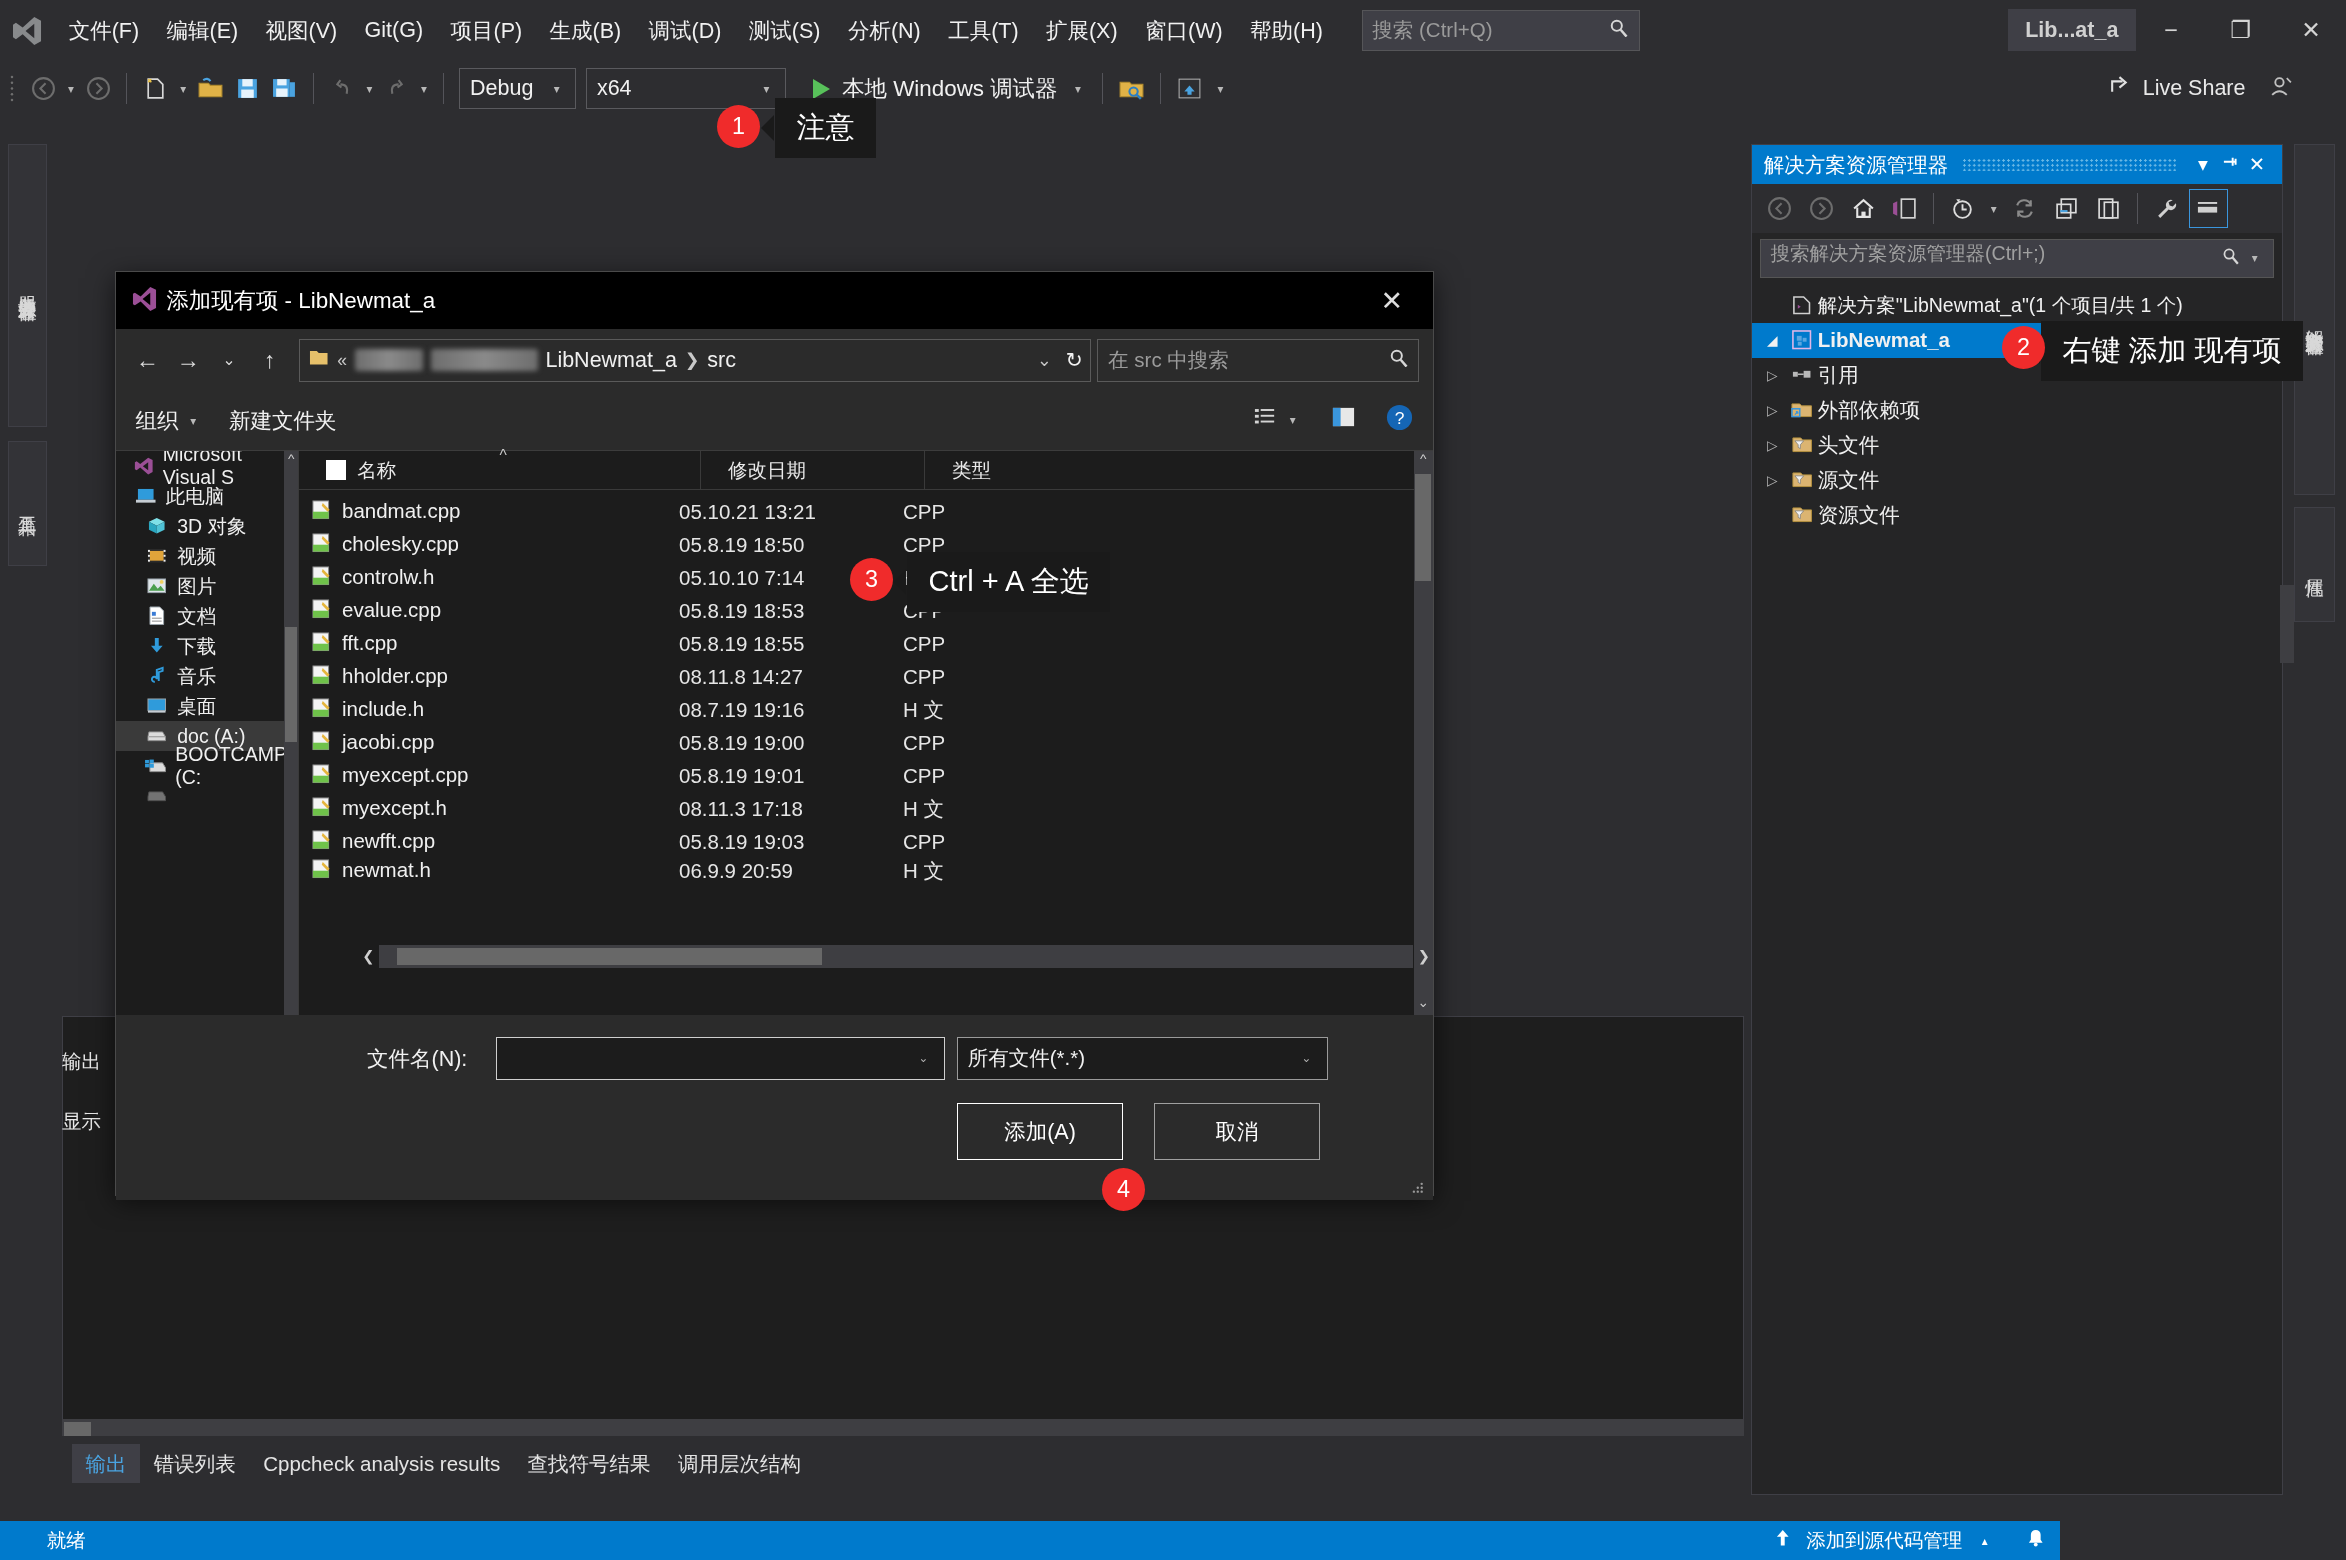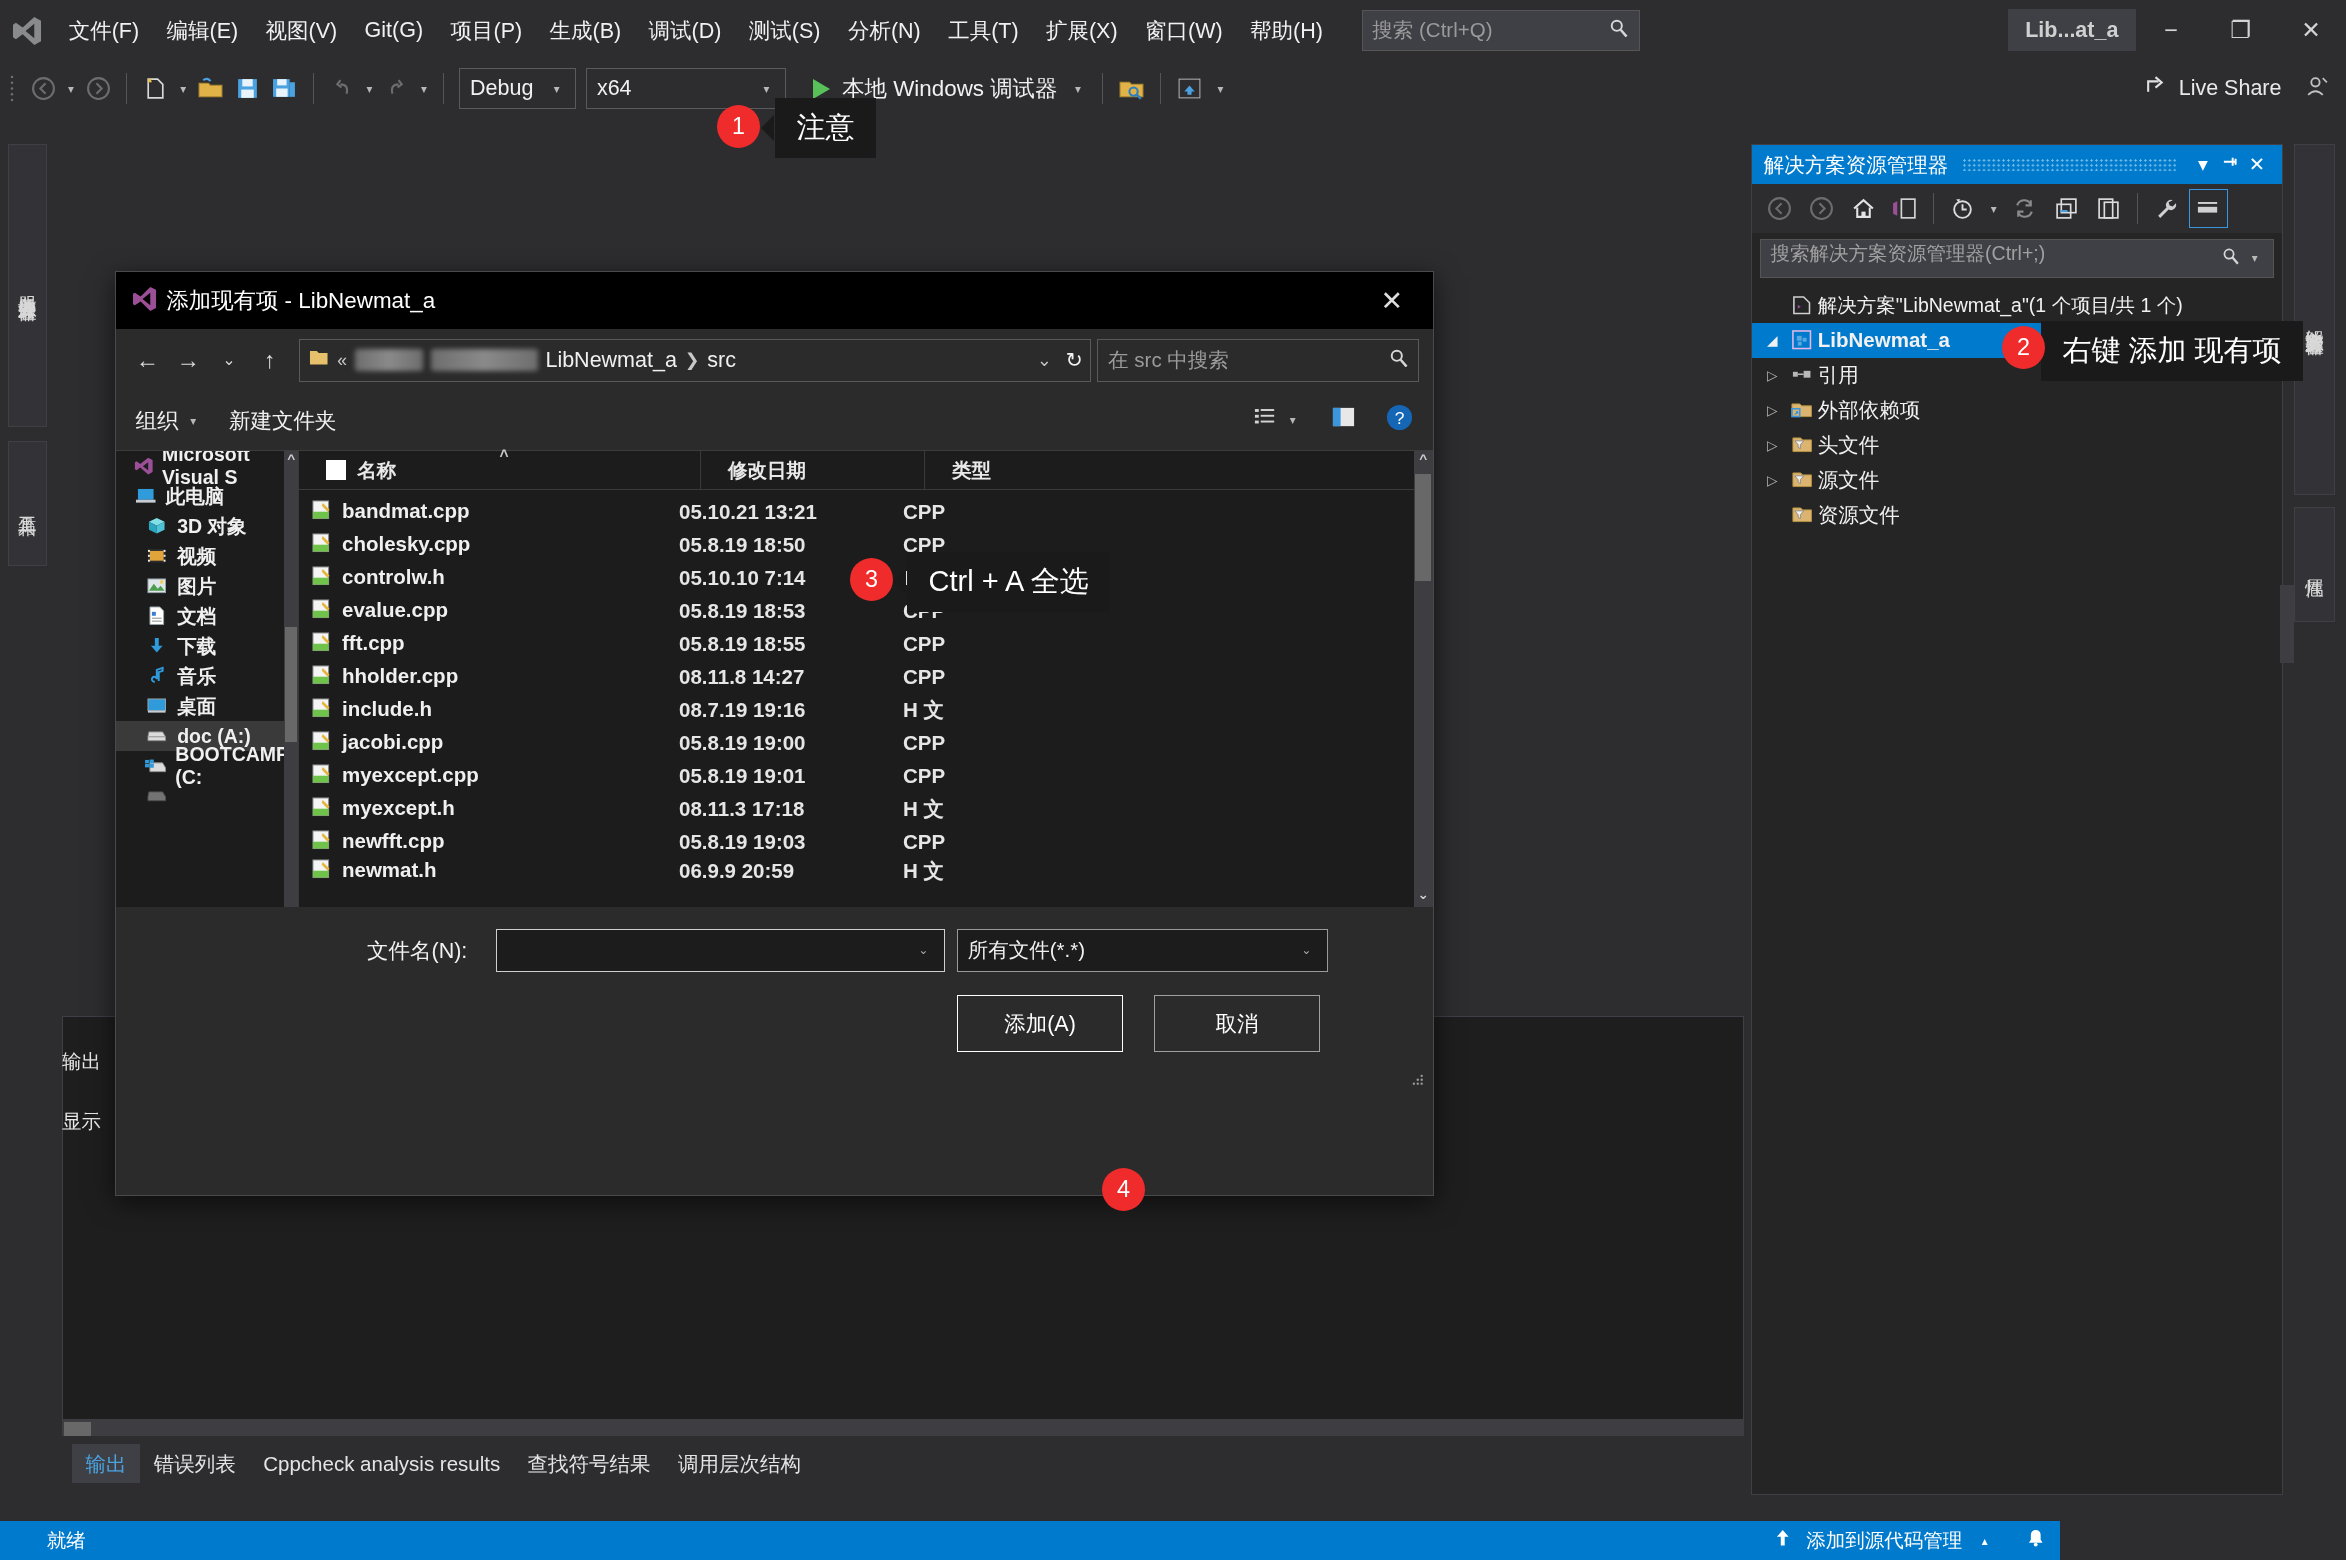--- a/index.html
+++ b/index.html
@@ -92,21 +92,21 @@
   .nav-ic { width:35px; height:39px; display:flex; align-items:center; justify-content:center; color:#dcdcdc; font-size:23.4px; }
   #crumb { flex:1; height:43px; background:#2b2b2b; border:1px solid #5a5a5a; display:flex; align-items:center; padding:0 7.8px; gap:7.8px; margin-left:5.9px;}
   .blur { background:linear-gradient(90deg,#6d6d6d,#8a8a8a,#6d6d6d); filter:blur(2.9px); height:21.5px; border-radius:2.9px;}
   .crumb-txt { color:#f0f0f0; font-size:21.5px; }
   .crumb-sep { color:#c8c8c8; font-size:17.6px; }
   #dlg-search { width:322px; height:43px; border:1px solid #5a5a5a; display:flex; align-items:center;
      padding:0 9.8px; color:#9b9b9b; font-size:20.5px; justify-content:space-between; }
   #dlg-org { height:60px; display:flex; align-items:center; padding:0 19.5px; gap:27px; color:#f1f1f1; font-size:21.5px; border-bottom:1px solid #3c3c3c;}
   #dlg-org .spacer { flex:1; }
 
-  #dlg-body { display:flex; height:456px;font-weight:bold; }
+  #dlg-body { display:flex; height:564px; }
   #places { width:183px; background:#1c1c1c; position:relative; overflow:hidden; border-right:1px solid #3a3a3a;}
   .place { height:30px; display:flex; align-items:center; font-size:19.5px; color:#f0f0f0; padding-left:17.6px; gap:8.8px; }
   .place.ind { padding-left:29px; }
   .place.sel { background:#3a3a3a; }
   .place .pi { width:23.4px; display:flex; align-items:center; justify-content:center; }
 
   #filelist { flex:1; background:#1c1c1c; position:relative; }
   #fl-head { height:39px; display:flex; align-items:center; border-bottom:1px solid #3a3a3a; font-size:19.5px; color:#e9e9e9;}
   .fh { padding-left:27px; border-right:1px solid #3a3a3a; height:39px; display:flex; align-items:center; position:relative;}
   .frow { height:33px; display:flex; align-items:center; font-size:20.5px; color:#f0f0f0; }
@@ -267,21 +267,21 @@
   </div>
   <div class="tb-sep"></div>
   <div class="tb-ico">
     <svg width="27" height="25" viewBox="0 0 26 24">
         <rect x="3" y="3" width="20" height="18" fill="none" stroke="#b0b0b0"></rect>
         <path d="M8 15 L13 9 L18 15 Z" fill="#4aa3e0"></path>
         <rect x="11" y="14" width="4" height="4" fill="#4aa3e0"></rect>
       </svg>
   </div>
   <span class="caret" style="margin-left:3.9px;">▾</span>
-  <div style="margin-left:auto;display:flex;align-items:center;gap:21.5px;padding-right:16px;">
+  <div style="margin-left:auto;display:flex;align-items:center;gap:21.5px;padding-right:52px;">
     <div style="display:flex;align-items:center;gap:9.8px;color:#e9e9e9;font-size:21.5px;">
       <span>
         <svg width="25" height="25" viewBox="0 0 24 24">
             <path d="M4 18 V8 h10" fill="none" stroke="#e0e0e0" stroke-width="2"></path>
             <path d="M11 4 L17 9 L11 14" fill="none" stroke="#e0e0e0" stroke-width="2"></path>
           </svg>
       </span>
       <span>Live Share</span>
     </div>
     <span>

